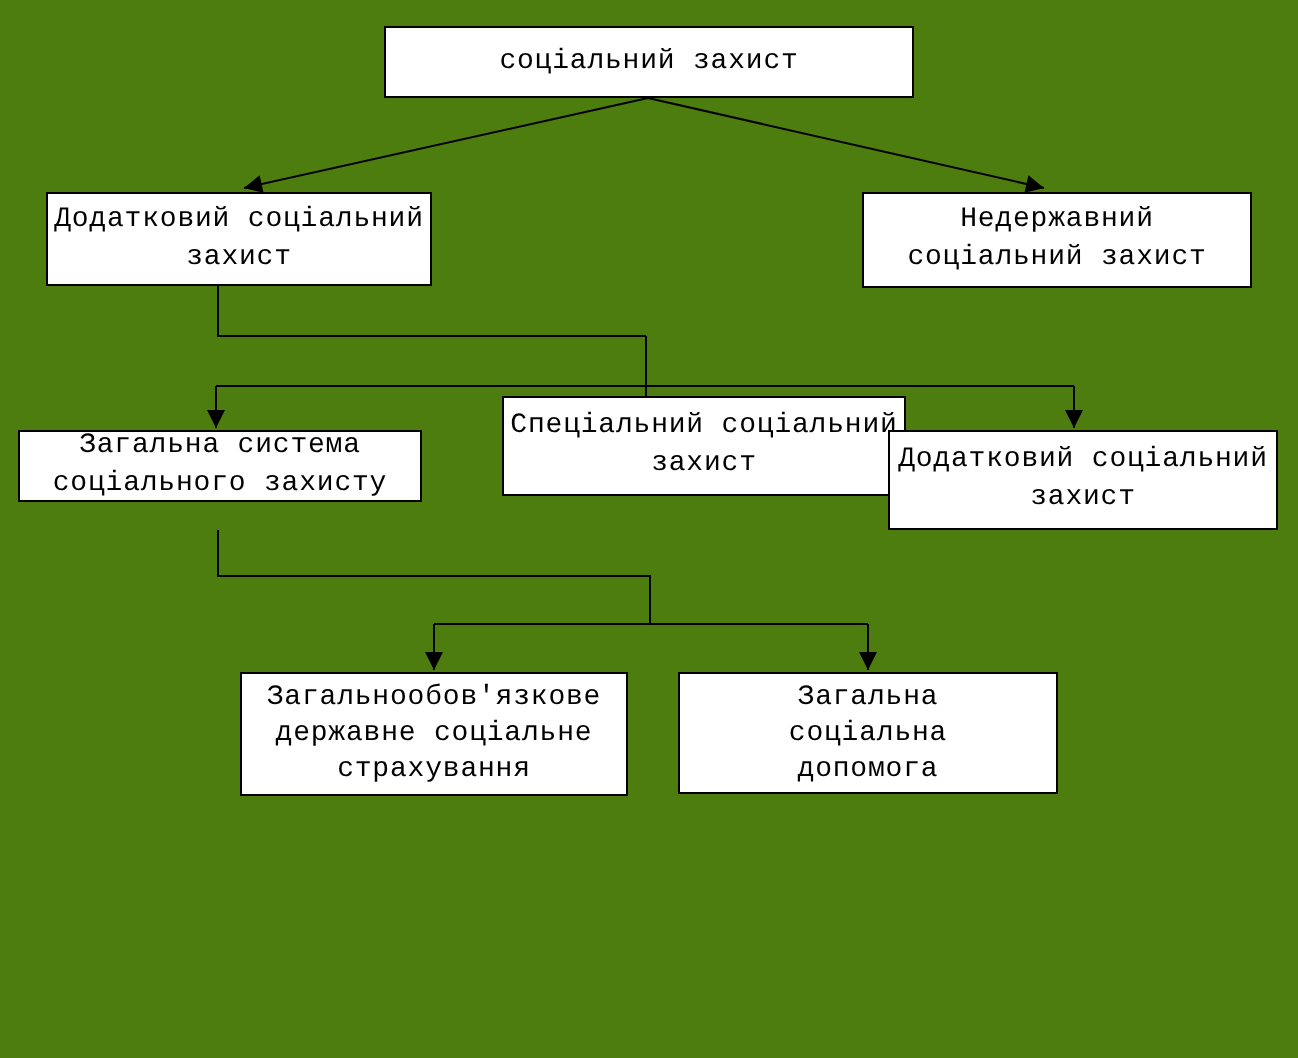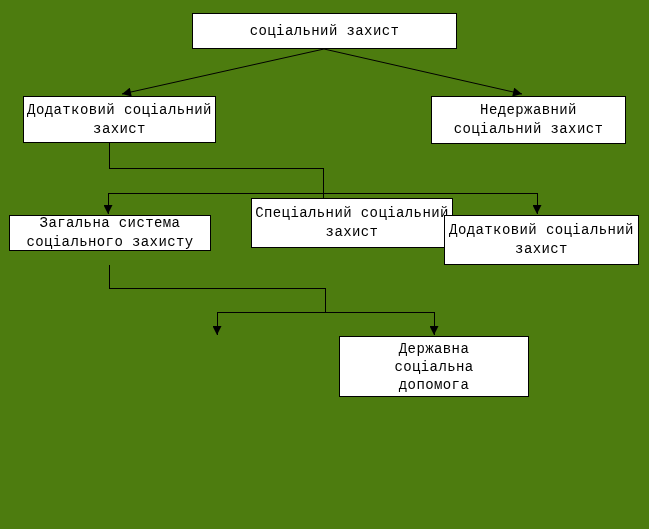--- a/index.html
+++ b/index.html
@@ -104,20 +104,25 @@
   <div class="node node-special">
     <span>Спеціальний соціальний
 захист</span>
   </div>
 
   <div class="node node-additional">
     <span>Додатковий соціальний
 захист</span>
   </div>
 
+  <div class="node node-insurance">
+    <span>Загальнообов'язкове
+державне соціальне
+страхування</span>
+  </div>
 
   <div class="node node-assistance">
-    <span>Державна
+    <span>Загальна
 соціальна
 допомога</span>
   </div>
 
 </div>
 
 </body></html>

